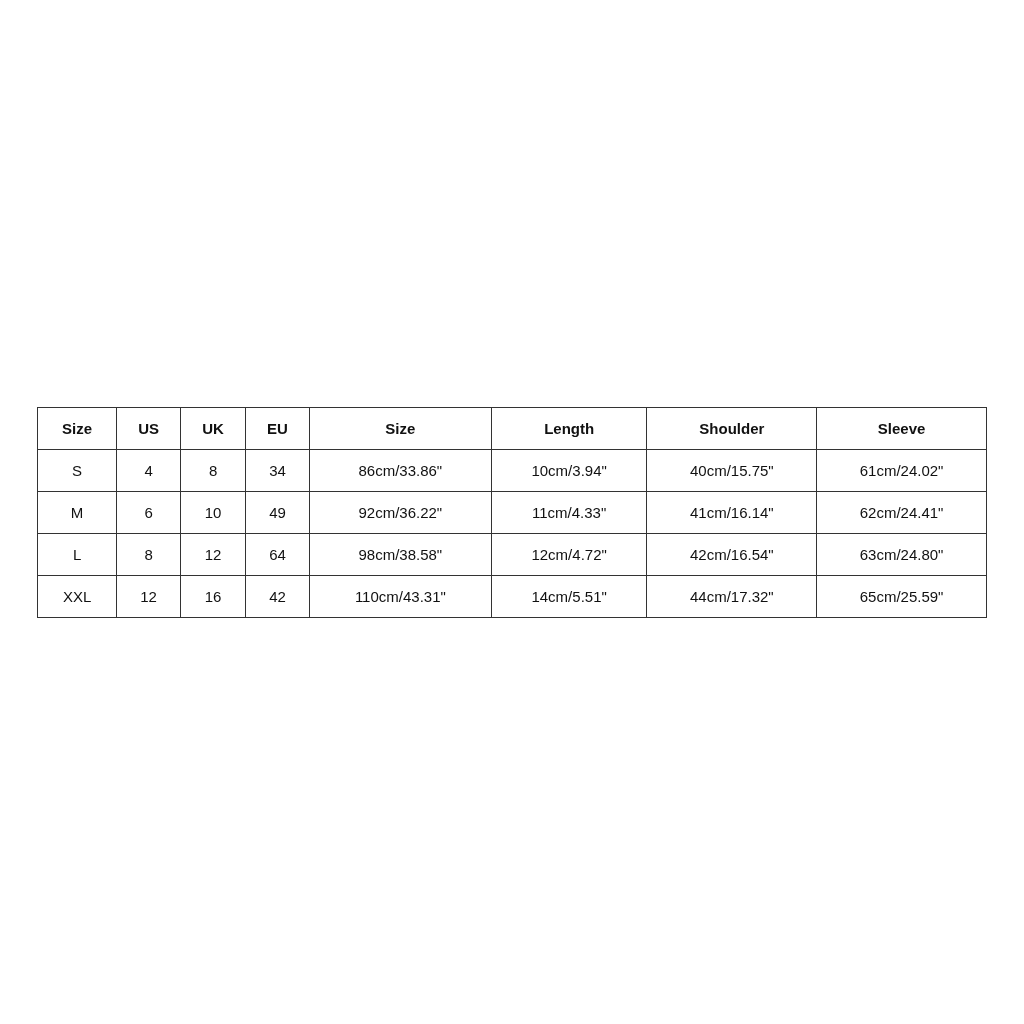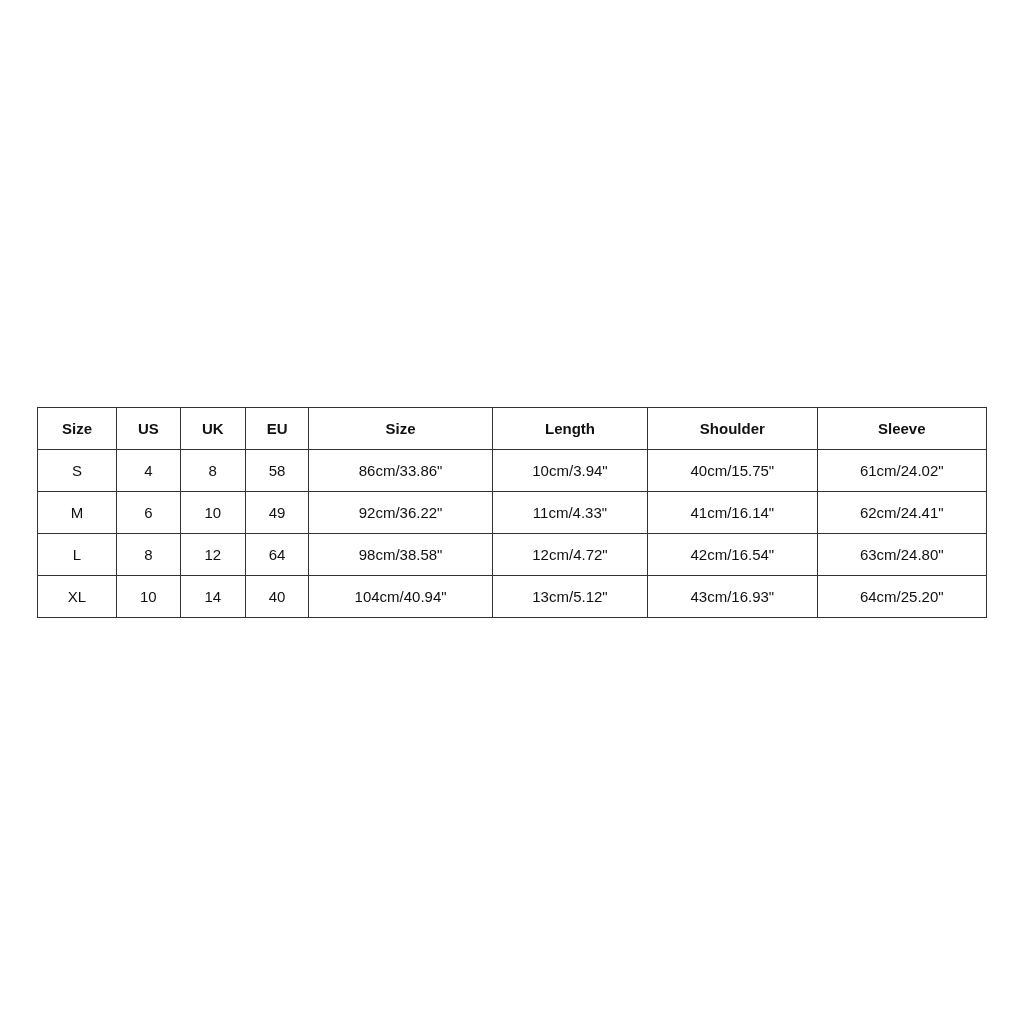--- a/index.html
+++ b/index.html
@@ -68,21 +68,21 @@
         <th>Length</th>
         <th>Shoulder</th>
         <th>Sleeve</th>
       </tr>
     </thead>
     <tbody id="table-body">
     <tr>
           <td>S</td>
           <td>4</td>
           <td>8</td>
-          <td>58</td>
+          <td>34</td>
           <td>86cm/33.86"</td>
           <td>10cm/3.94"</td>
           <td>40cm/15.75"</td>
           <td>61cm/24.02"</td>
         </tr>
         <tr>
           <td>M</td>
           <td>6</td>
           <td>10</td>
           <td>49</td>
@@ -95,24 +95,24 @@
           <td>L</td>
           <td>8</td>
           <td>12</td>
           <td>64</td>
           <td>98cm/38.58"</td>
           <td>12cm/4.72"</td>
           <td>42cm/16.54"</td>
           <td>63cm/24.80"</td>
         </tr>
         <tr>
-          <td>XL</td>
-          <td>10</td>
-          <td>14</td>
-          <td>40</td>
-          <td>104cm/40.94"</td>
-          <td>13cm/5.12"</td>
-          <td>43cm/16.93"</td>
-          <td>64cm/25.20"</td>
+          <td>XXL</td>
+          <td>12</td>
+          <td>16</td>
+          <td>42</td>
+          <td>110cm/43.31"</td>
+          <td>14cm/5.51"</td>
+          <td>44cm/17.32"</td>
+          <td>65cm/25.59"</td>
         </tr>
       </tbody>
   </table>
 </div>
 
 </body></html>

